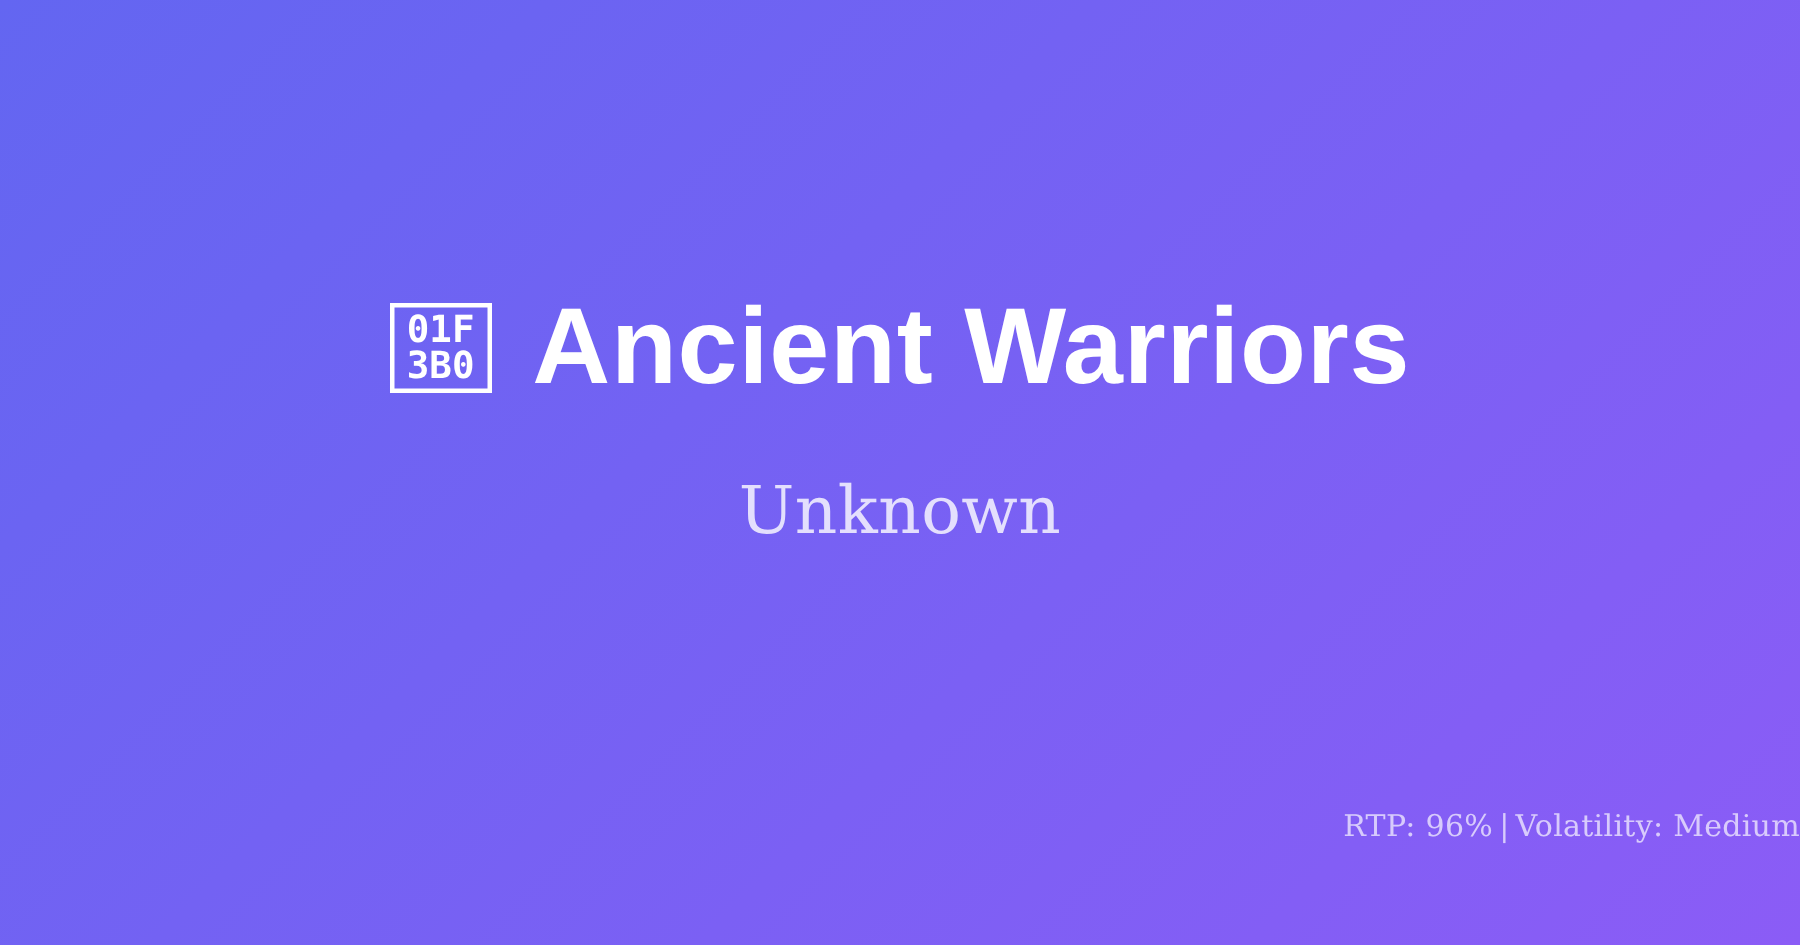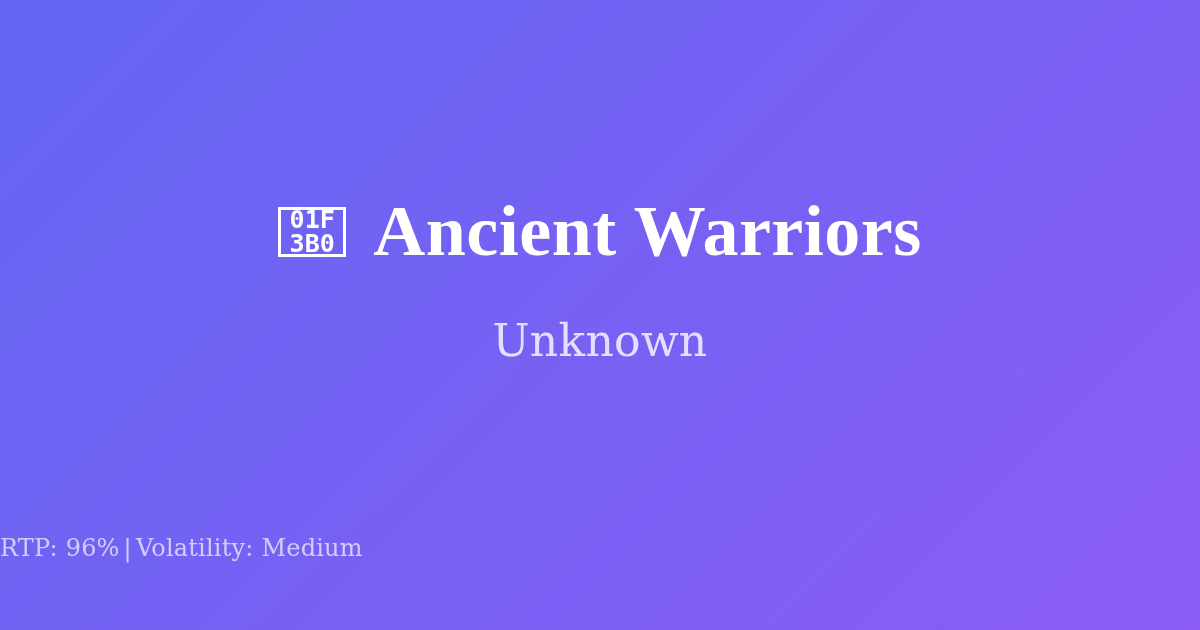--- a/index.html
+++ b/index.html
@@ -36,40 +36,40 @@
     display:flex;
     align-items:center;
     justify-content:center;
     gap:27px;
     white-space:nowrap;
   }
 
   
   .tofu {
     width:68px;
-    height:50px;
+    height:60px;
     border:3px solid #ffffff;
     display:flex;
     flex-direction:column;
     align-items:center;
     justify-content:center;
     font-family:"DejaVu Sans Mono", monospace;
     font-weight:700;
     font-size:25px;
     line-height:24px;
     letter-spacing:0px;
     color:#ffffff;
     flex:0 0 auto;
     position:relative;
     top:1px;
   }
   .tofu span { display:block; }
 
   .game-title {
-    font-family:Liberation Serif, serif;
+    font-family:Liberation Sans, sans-serif;
     font-weight:700;
     font-size:72px;
     line-height:1;
     color:#ffffff;
     letter-spacing:0.5px;
   }
 
   .provider {
     margin-top:52px;
     font-family:"DejaVu Serif", serif;
@@ -79,24 +79,24 @@
     color:rgba(255,255,255,0.80);
     letter-spacing:0.3px;
   }
 
   
   .meta {
     position:absolute;
     left:0;
     right:0;
     bottom:70px;
-    text-align:left;
+    text-align:right;
     font-family:"DejaVu Serif", serif;
     font-weight:400;
-    font-size:24px;
+    font-size:20px;
     line-height:1;
     color:rgba(255,255,255,0.68);
     letter-spacing:0.2px;
   }
   .meta .sep { padding:0 4px; }
 </style>
 </head>
 <body>
 
 <div class="hero">

